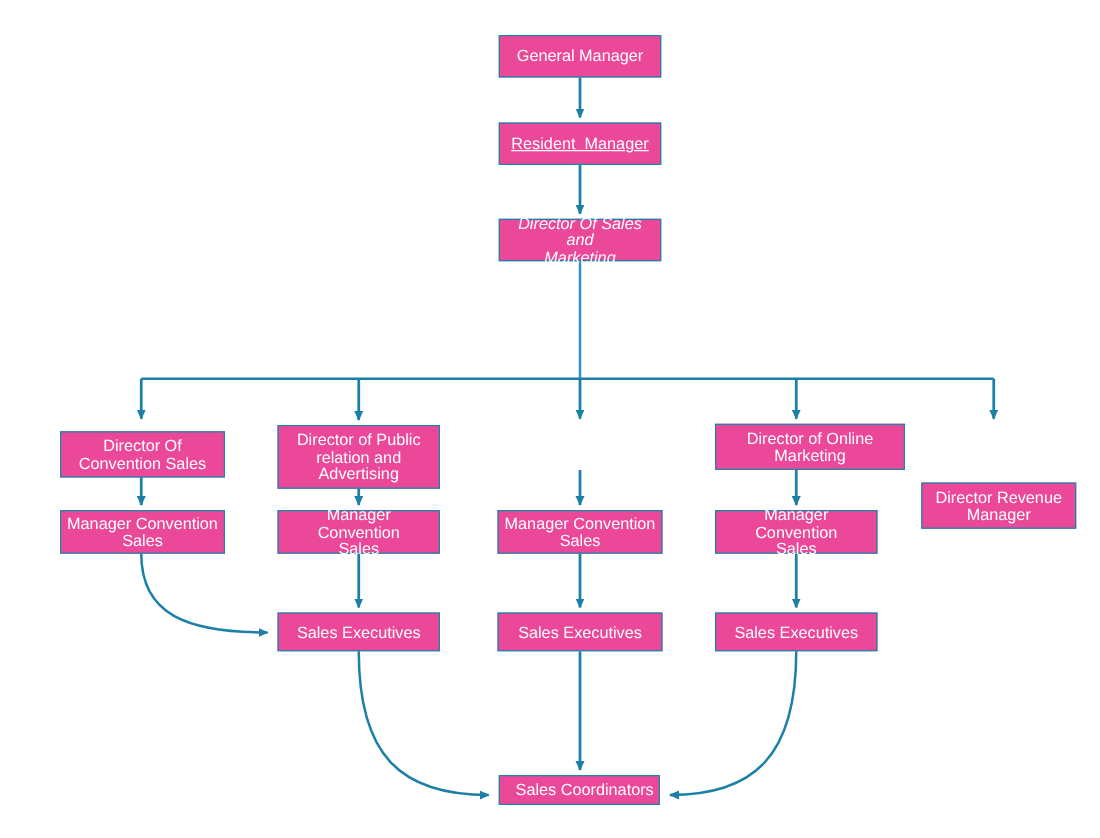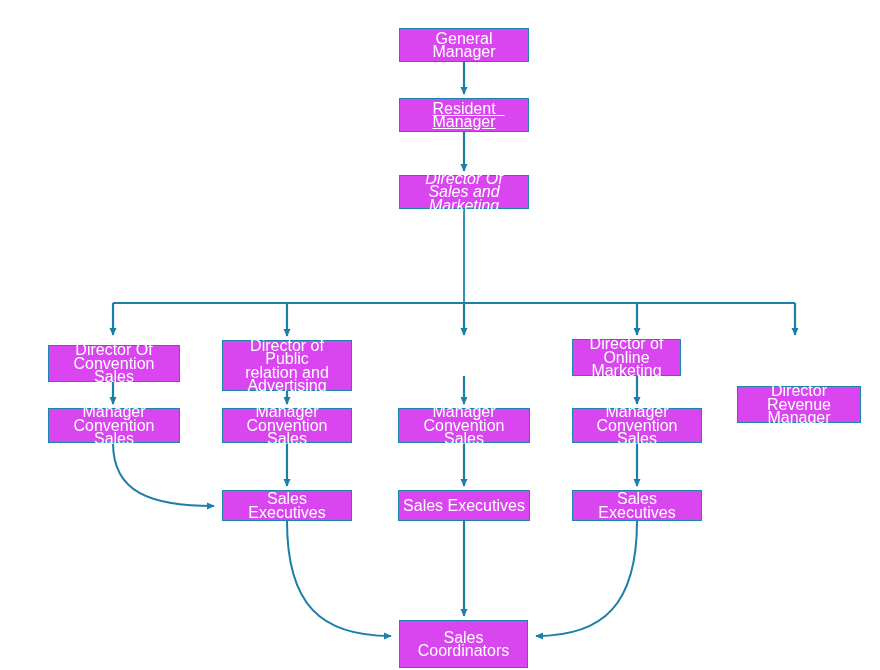--- a/index.html
+++ b/index.html
@@ -19,24 +19,24 @@
     position: absolute;
     left: 0;
     top: 0;
     width: 880px;
     height: 670px;
     pointer-events: none;
   }
   .node {
     position: absolute;
     box-sizing: border-box;
-    background: #d946ef;
+    background: #ec4899;
     border: 1.5px solid #1a85ad;
     color: #ffffff;
-    font-size: 16px;
+    font-size: 13px;
     line-height: 13.5px;
     display: flex;
     align-items: center;
     justify-content: center;
     text-align: center;
     padding: 2px 4px;
     white-space: pre-wrap;
   }
 </style>
 </head>
@@ -101,21 +101,21 @@
 Convention Sales</span>
   </div>
 
   <div class="node" style="left:222px; top:340px; width:130px; height:51px;">
     <span>Director of Public
 relation and
 Advertising</span>
   </div>
 
 
-  <div class="node" style="left:572px; top:339px; width:109px; height:37px;">
+  <div class="node" style="left:572px; top:339px; width:152px; height:37px;">
     <span>Director of Online
 Marketing</span>
   </div>
 
   <div class="node" style="left:737px; top:339px; width:124px; height:37px;margin-top:47px;">
     <span>Director Revenue
 Manager</span>
   </div>
 
   <div class="node" style="left:48px; top:408px; width:132px; height:35px;">
@@ -143,17 +143,17 @@
   </div>
 
   <div class="node" style="left:398px; top:490px; width:132px; height:31px;">
     <span>Sales Executives</span>
   </div>
 
   <div class="node" style="left:572px; top:490px; width:130px; height:31px;">
     <span>Sales Executives</span>
   </div>
 
-  <div class="node" style="left:399px; top:620px; width:129px; height:48px;">
+  <div class="node" style="left:399px; top:620px; width:129px; height:24px;justify-content:flex-end;">
     <span>Sales Coordinators</span>
   </div>
 
 </div>
 
 </body></html>

